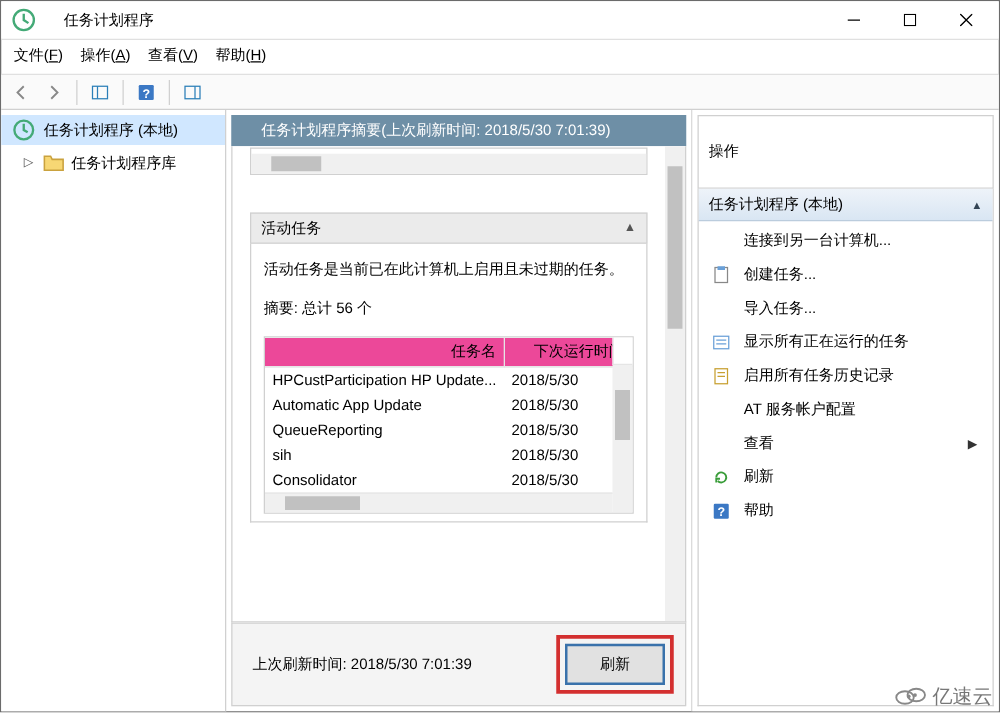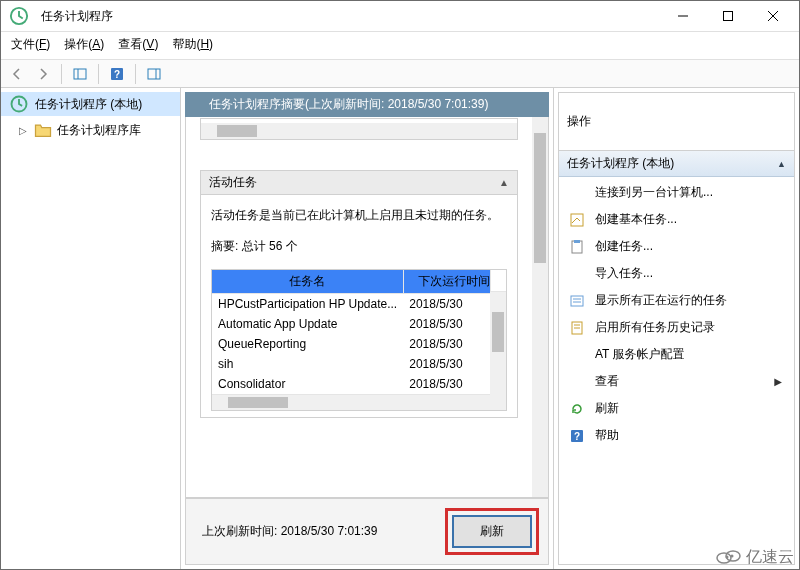--- a/index.html
+++ b/index.html
@@ -1,19 +1,19 @@
 <!DOCTYPE html>
 <html><head>
 <meta charset="utf-8">
 <style>
   * { box-sizing: border-box; font-family: "Microsoft YaHei", "Segoe UI", Tahoma, sans-serif; }
   body { margin: 0; background: #eee; font-size: 12px; color: #000; }
   .window { position: relative; width: 800px; height: 570px; left: 0; top: 0; background: #fff; border: 1px solid #6b6b6b; display: flex; flex-direction: column; }
   .titlebar { display: flex; align-items: center; height: 30px; padding: 0 4px 0 8px; background: #fff; }
-  .titlebar .title { flex: 1; font-size: 12px; display: flex; align-items: center; gap: 12px; }
+  .titlebar .title { flex: 1; font-size: 12px; display: flex; align-items: center; gap: 22px; }
   .titlebar .ctrls { display: flex; }
   .titlebar .ctrl { width: 45px; height: 28px; display: flex; align-items: center; justify-content: center; color: #333; }
   .titlebar .ctrl svg { width: 10px; height: 10px; }
   .menubar { display: flex; gap: 14px; padding: 4px 10px 6px; border-top: 1px solid #e0e0e0; border-bottom: 1px solid #e0e0e0; font-size: 12px; text-align: right; }
   .menubar span u { text-decoration: underline; }
   .toolbar { display: flex; align-items: center; gap: 6px; height: 28px; padding: 0 6px; border-bottom: 1px solid #d0d0d0; background: #fafafa; }
   .toolbar .sep { width: 1px; height: 20px; background: #d0d0d0; margin: 0 2px; }
   .toolbar .btn, .icon-small { width: 20px; height: 20px; display: flex; align-items: center; justify-content: center; }
   .body { flex: 1; display: flex; min-height: 0; }
   .left { width: 180px; border-right: 1px solid #d0d0d0; padding: 4px 0; background: #fff; }
@@ -31,21 +31,21 @@
   .upper-box .hscroll { height: 16px; flex: 1; background: #f0f0f0; position: relative; }
   .upper-box .hscroll .thumb { position: absolute; left: 16px; width: 40px; top: 2px; bottom: 2px; background: #c1c1c1; }
   .active-tasks { margin-top: 30px; }
   .section-hdr { background: #ebebeb; border: 1px solid #d0d0d0; padding: 3px 8px; display: flex; justify-content: space-between; align-items: center; font-size: 12px; }
   .section-hdr .chev { font-size: 10px; color: #555; }
   .section-body { border: 1px solid #d0d0d0; border-top: none; padding: 12px 10px 6px 10px; }
   .desc { margin-bottom: 14px; font-size: 12px; }
   .summary { margin-bottom: 14px; font-size: 12px; }
   .task-table-wrap { border: 1px solid #d0d0d0; position: relative; }
   .task-table { width: 100%; border-collapse: collapse; font-size: 12px; }
-  .task-table th { text-align: center; font-weight: normal; background: #3b82f6; border-right: 1px solid #e5e5e5; border-bottom: 1px solid #e5e5e5; padding: 3px 6px; position: relative; }
+  .task-table th { text-align: right; font-weight: normal; background: #ec4899; border-right: 1px solid #e5e5e5; border-bottom: 1px solid #e5e5e5; padding: 3px 6px; position: relative; }
   .task-table td { padding: 3px 6px; white-space: nowrap; overflow: hidden; text-overflow: ellipsis; }
   .task-table tr td:first-child { max-width: 200px; }
   .hscroll2 { height: 16px; background: #f0f0f0; position: relative; border-top: 1px solid #e5e5e5; margin-right: 16px; }
   .hscroll2 .thumb { position: absolute; left: 16px; width: 60px; top: 2px; bottom: 2px; background: #c1c1c1; }
   .table-vscroll { position: absolute; right: 0; top: 22px; bottom: 0; width: 16px; background: #f0f0f0; }
   .table-vscroll .thumb { position: absolute; left: 2px; right: 2px; top: 20px; height: 40px; background: #c1c1c1; }
   .center-footer { display: flex; align-items: center; justify-content: space-between; padding: 16px 16px; border-top: 1px solid #d0d0d0; margin: 0 4px 4px 4px; border-left: 1px solid #d0d0d0; border-right: 1px solid #d0d0d0; border-bottom: 1px solid #d0d0d0; background: #f4f4f4; }
   .refresh-btn { padding: 6px 26px; background: #e1e1e1; border: 2px solid #3a72ab; font-size: 12px; outline: 3px solid #d32f2f; outline-offset: 4px; }
   .right { width: 245px; display: flex; flex-direction: column; background: #fff; }
   .right-header { padding: 20px 8px; border-bottom: 1px solid #d0d0d0; font-size: 12px; margin: 4px 4px 0 4px; border: 1px solid #d0d0d0; background: #fff; }
@@ -238,29 +238,20 @@
             <span class="up">▲</span>
           </div>
           <div class="action-list">
             <div class="action-item">
                 <span class="ico"></span>
                 <span>连接到另一台计算机...</span>
               </div>
             <div class="action-item">
                 <span class="ico">
                   <svg viewBox="0 0 16 16">
-                    <rect x="2" y="2" width="12" height="12" fill="#fff" stroke="#c8a030"></rect>
-                    <path d="M3 11l5-5 3 3" stroke="#c8a030" fill="none"></path>
-                  </svg>
-                </span>
-                <span>创建基本任务...</span>
-              </div>
-            <div class="action-item">
-                <span class="ico">
-                  <svg viewBox="0 0 16 16">
                     <rect x="3" y="2" width="10" height="12" fill="#fff" stroke="#888"></rect>
                     <rect x="5" y="1" width="6" height="3" fill="#6aa0d8"></rect>
                   </svg>
                 </span>
                 <span>创建任务...</span>
               </div>
             <div class="action-item">
                 <span class="ico"></span>
                 <span>导入任务...</span>
               </div>

